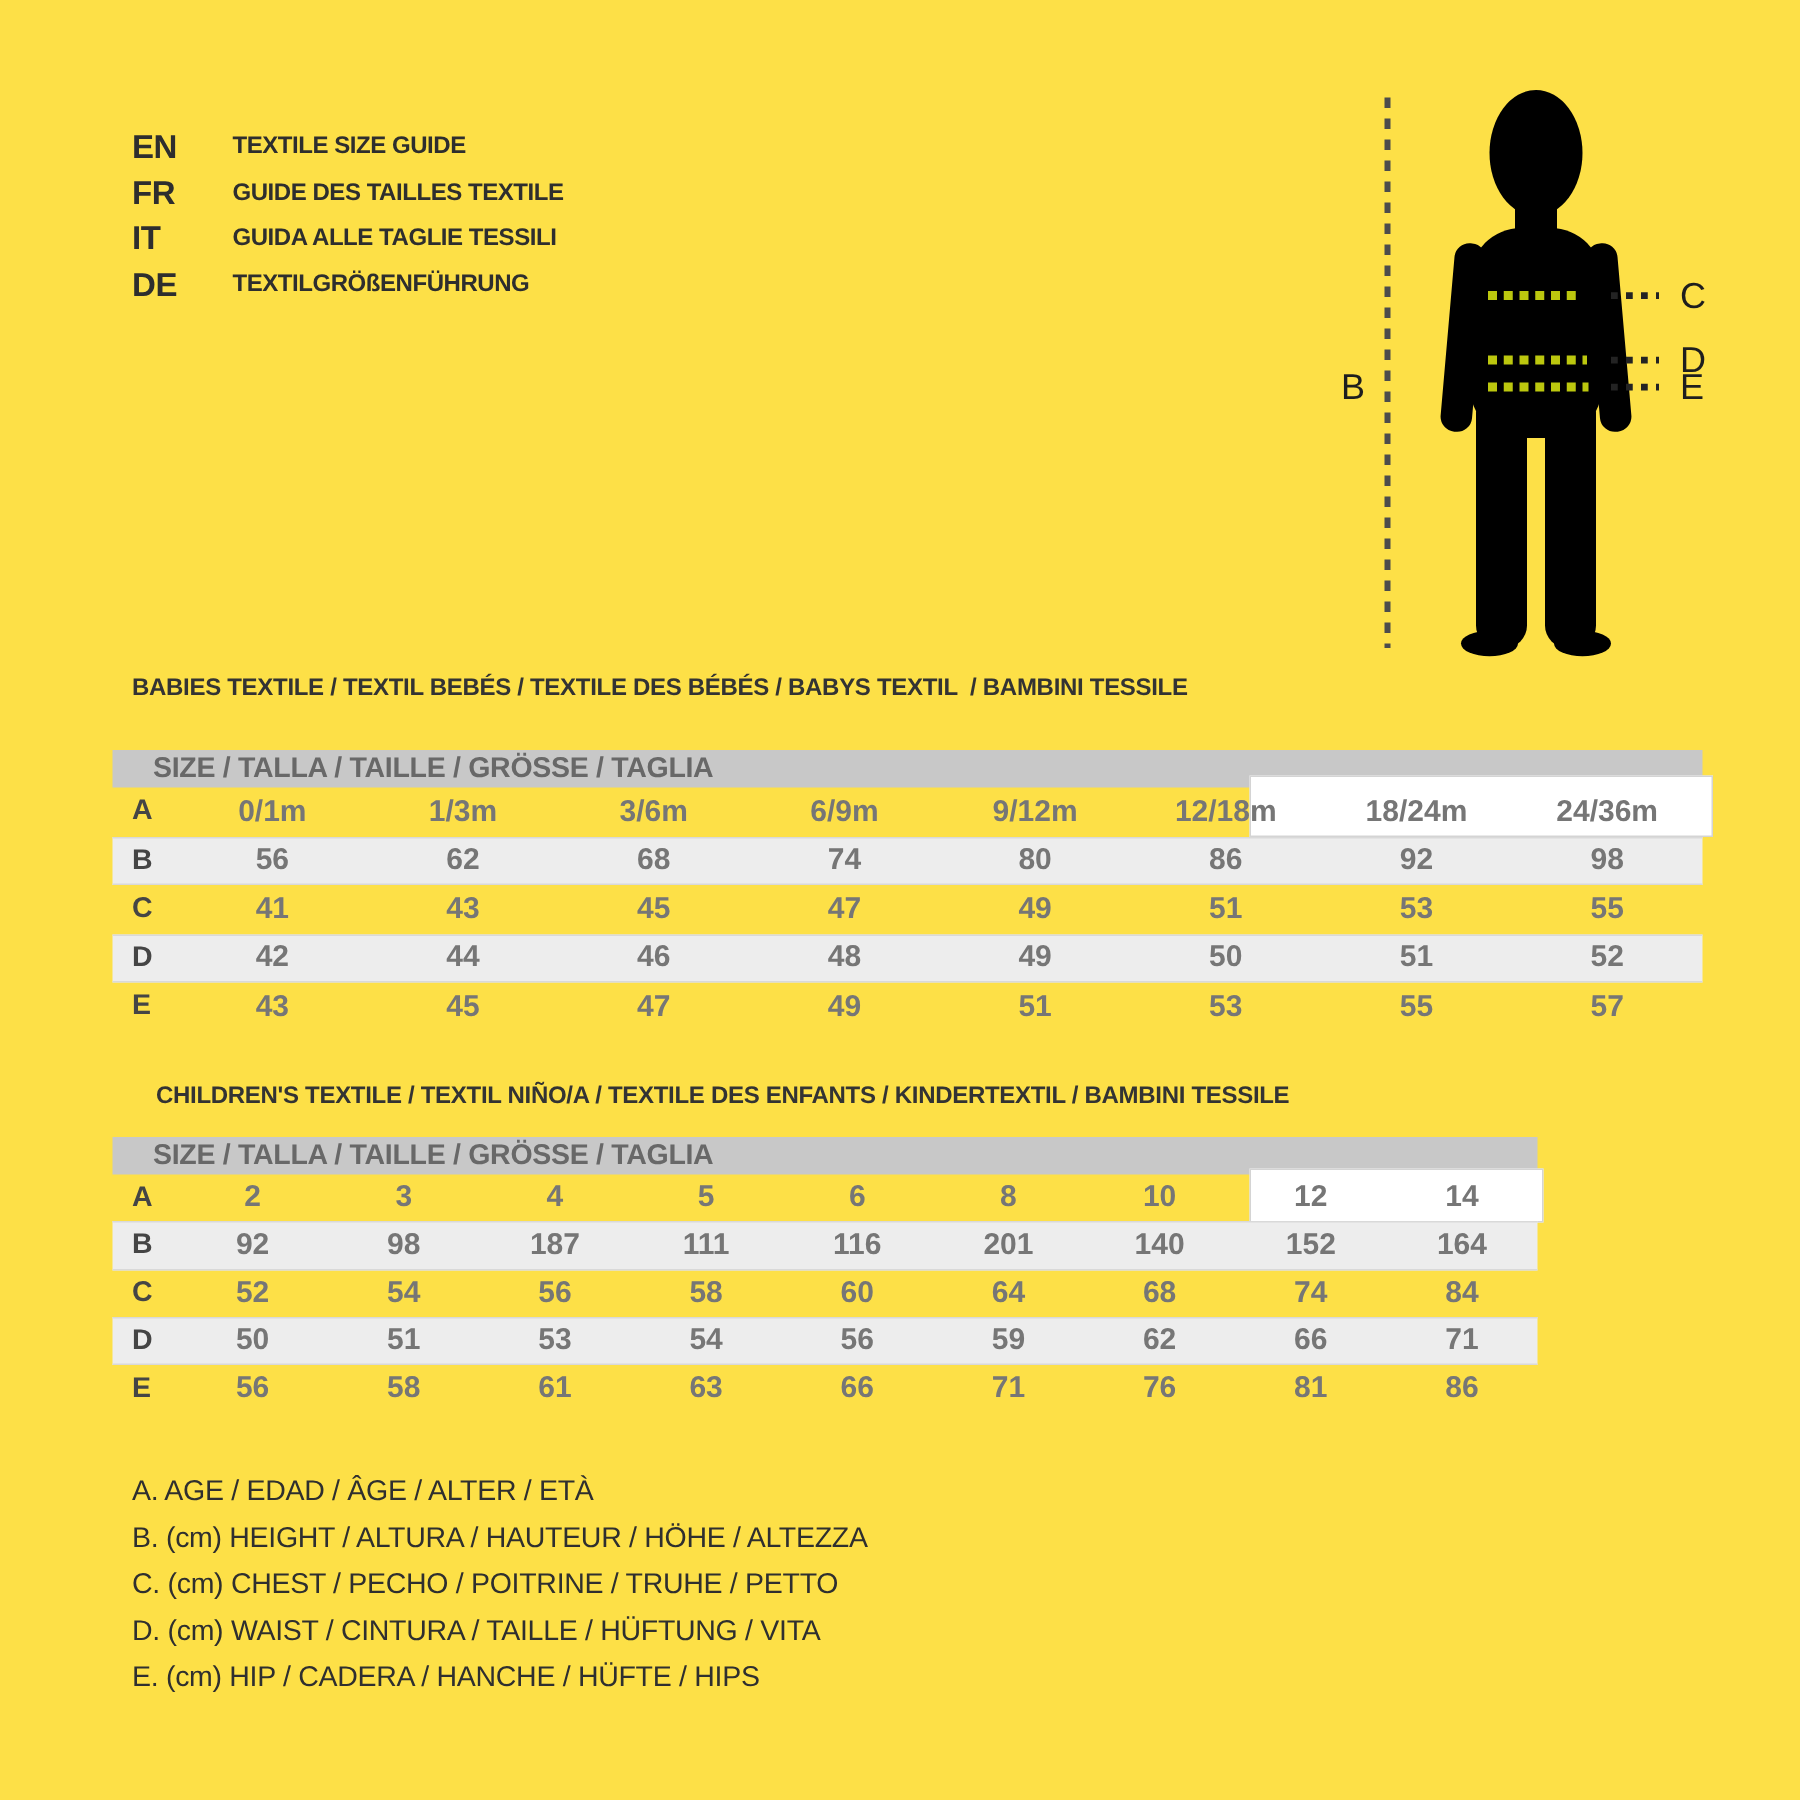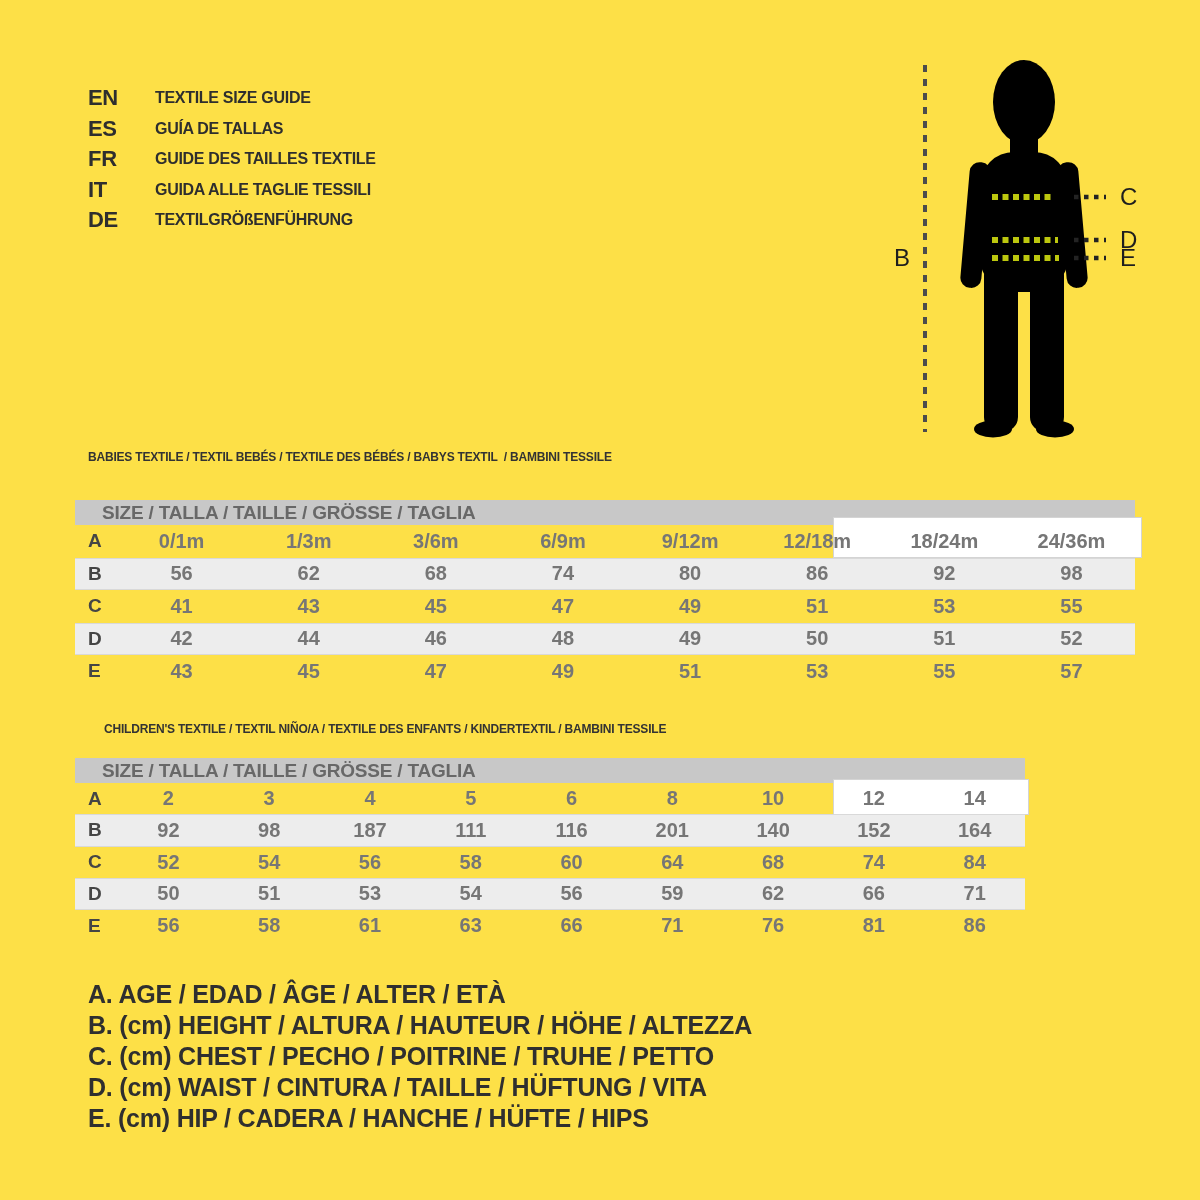--- a/index.html
+++ b/index.html
@@ -12,52 +12,48 @@
   }
   
   .lang-list{position:absolute;left:88px;top:83px;}
   .lang-row{display:flex;height:30.5px;align-items:center;}
   .lang-code{width:67px;font-size:22px;font-weight:700;color:#2e2e2e;letter-spacing:-0.3px;}
   .lang-label{font-size:16px;font-weight:700;color:#2e2e2e;letter-spacing:-0.3px;white-space:pre;}
   
   .figure-svg{position:absolute;left:880px;top:40px;}
   .figure-label{font-family:"Liberation Sans",sans-serif;font-size:24px;font-weight:400;fill:#1e1e1e;}
   
-  .section-title{position:absolute;left:88px;font-size:12px;font-weight:700;color:#333333;letter-spacing:-0.2px;white-space:pre;}
+  .section-title{position:absolute;left:88px;font-size:16px;font-weight:700;color:#333333;letter-spacing:-0.2px;white-space:pre;}
   
   .size-table{position:absolute;left:75px;}
   .band{height:25px;background:#c8c8c8;display:flex;align-items:center;
         padding-left:27px;font-size:19px;font-weight:700;color:#686868;letter-spacing:-0.2px;}
   .trow{display:flex;align-items:center;position:relative;z-index:2;}
   .babies .trow{height:32.5px;}
   .children .trow{height:31px;}
   .trow.stripe{background:#ededed;border-top:1px solid #d9d9d9;border-bottom:1px solid #d9d9d9;
                height:30.5px !important;}
   .rlabel{width:30px;padding-left:13px;font-size:19px;font-weight:700;color:#454545;flex:none;}
   .cell{flex:1;text-align:center;font-size:20px;font-weight:700;color:#767676;}
   
   .overlay-box{position:absolute;background:#ffffff;border:1px solid #d4d4d4;z-index:1;}
   
   .legend{position:absolute;left:88px;top:979px;}
   .legend-line{height:31px;display:flex;align-items:center;
-               font-size:25px;font-weight:700;color:#2f2f2f;letter-spacing:-0.2px;white-space:pre;}
+               font-size:19px;font-weight:400;color:#2f2f2f;letter-spacing:-0.2px;white-space:pre;}
 </style>
 </head>
 <body>
 
 <div class="page">
 
   <div class="lang-list">
     <div class="lang-row">
       <span class="lang-code">EN</span>
       <span class="lang-label">TEXTILE SIZE GUIDE</span>
-    </div>
-    <div class="lang-row">
-      <span class="lang-code">ES</span>
-      <span class="lang-label">GUÍA DE TALLAS</span>
     </div>
     <div class="lang-row">
       <span class="lang-code">FR</span>
       <span class="lang-label">GUIDE DES TAILLES TEXTILE</span>
     </div>
     <div class="lang-row">
       <span class="lang-code">IT</span>
       <span class="lang-label">GUIDA ALLE TAGLIE TESSILI</span>
     </div>
     <div class="lang-row">

